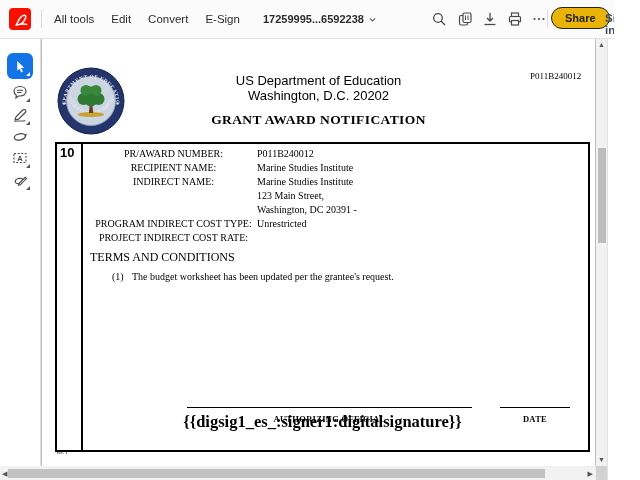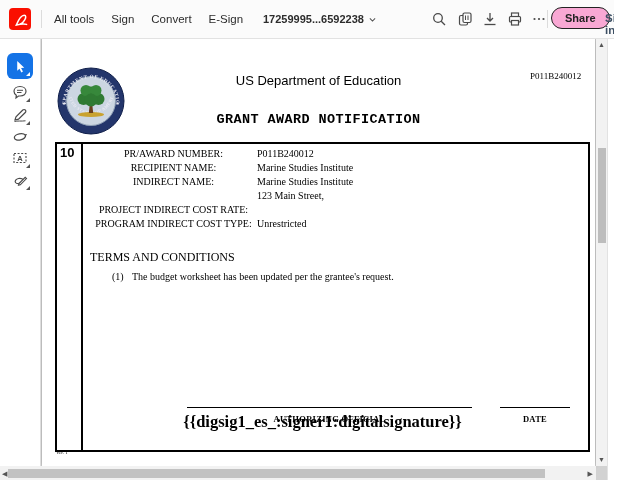--- a/index.html
+++ b/index.html
@@ -13,21 +13,21 @@
         background:#fa0f00;display:flex;align-items:center;justify-content:center;}
   .tb-div{position:absolute;top:10px;width:1px;height:18px;background:#dcdcdc;}
   .menu{position:absolute;left:54px;top:0;height:38px;display:flex;align-items:center;gap:17px;}
   .menu-item{font-size:11.5px;color:#2c2c2c;cursor:pointer;white-space:nowrap;}
   .title-group{position:absolute;left:263px;top:0;height:38px;display:flex;align-items:center;gap:4px;}
   .doc-title{font-size:11px;font-weight:700;color:#2c2c2c;}
   .icon-btn{position:absolute;top:7px;width:24px;height:24px;display:flex;align-items:center;
             justify-content:center;border-radius:4px;cursor:pointer;}
   .share-btn{position:absolute;left:551px;top:7px;height:22px;padding:0 13px;border:1.5px solid #222;
              border-radius:12px;display:flex;align-items:center;font-size:11px;font-weight:700;
-             color:#222;box-sizing:border-box;cursor:pointer;background:#f9a8d4;}
+             color:#222;box-sizing:border-box;cursor:pointer;background:#eab308;}
   .signin{position:absolute;left:605px;top:12px;font-size:11.5px;font-weight:700;color:#3d4f63;cursor:pointer;}
   
   .left-rail{position:absolute;left:0;top:38px;width:40px;height:428px;background:#fff;
              border-right:1px solid #dedede;z-index:20;}
   .tool-btn{position:absolute;left:7px;width:26px;height:26px;border-radius:6px;display:flex;
             align-items:center;justify-content:center;cursor:pointer;}
   .tool-btn.active{background:#1473e6;}
   .corner{position:absolute;right:3px;bottom:3px;width:0;height:0;
           border-left:4px solid transparent;border-bottom:4px solid #555;}
   .tool-btn.active .corner{border-bottom-color:#fff;}
@@ -81,21 +81,21 @@
     <div class="logo">
       <svg width="15" height="15" viewBox="0 0 16 16">
         <path d="M3.5 14 C6 8 9.5 3.5 12 3.5 C14 3.5 14 6 12.5 8.5 C10.5 11.8 6.8 13.9 3.5 14 Z
                  M3.5 14 C7 13 12 12.5 14.5 13.2" fill="none" stroke="#fff" stroke-width="1.6" stroke-linecap="round"></path>
       </svg>
     </div>
     <div class="tb-div" style="left:41px"></div>
 
     <div class="menu">
       <span class="menu-item">All tools</span>
-      <span class="menu-item">Sign</span>
+      <span class="menu-item">Edit</span>
       <span class="menu-item">Convert</span>
       <span class="menu-item">E-Sign</span>
     </div>
 
     <div class="title-group">
       <span class="doc-title">17259995...6592238</span>
       <span>
         <svg width="9" height="9" viewBox="0 0 12 12">
             <path d="M2.5 4.5 L6 8 L9.5 4.5" fill="none" stroke="#555" stroke-width="1.4"></path>
           </svg>
@@ -209,23 +209,24 @@
         <circle cx="26.5" cy="32" r="6" fill="#2f7a33"></circle>
         <circle cx="41.5" cy="32" r="6" fill="#2f7a33"></circle>
         <circle cx="29" cy="23.5" r="5.5" fill="#37883b"></circle>
         <circle cx="39" cy="23.5" r="5.5" fill="#37883b"></circle>
         <circle cx="34" cy="33" r="6.5" fill="#2f7a33"></circle>
       </svg>
     </div>
 
     <div class="hdr" style="font-family:'Liberation Sans',sans-serif">
       <div>US Department of Education</div>
+      <div>Washington, D.C. 20202</div>
     </div>
     <div class="corner-num">P011B240012</div>
-    <div class="gan-title" style="font-family:Liberation Mono, monospace">GRANT AWARD NOTIFICATION</div>
+    <div class="gan-title" style="font-family:Liberation Serif, serif">GRANT AWARD NOTIFICATION</div>
 
     <div class="gan-box">
       <div class="numcol">
         <div class="rownum" style="font-family:'Liberation Sans',sans-serif">10</div>
       </div>
 
       <div class="fields">
         <div class="frow">
             <span class="flabel">PR/AWARD NUMBER:</span>
             <span>P011B240012</span>
@@ -237,28 +238,29 @@
         <div class="frow">
             <span class="flabel">INDIRECT NAME:</span>
             <span>Marine Studies Institute</span>
           </div>
         <div class="frow">
             <span class="flabel"></span>
             <span>123 Main Street,</span>
           </div>
         <div class="frow">
             <span class="flabel"></span>
+            <span>Washington, DC 20391 -</span>
+          </div>
+        <div class="frow">
+            <span class="flabel">PROGRAM INDIRECT COST TYPE:</span>
+            <span>Unrestricted</span>
           </div>
         <div class="frow">
             <span class="flabel">PROJECT INDIRECT COST RATE:</span>
             <span></span>
-          </div>
-        <div class="frow">
-            <span class="flabel">PROGRAM INDIRECT COST TYPE:</span>
-            <span>Unrestricted</span>
           </div>
       </div>
 
       <div class="terms-h">TERMS AND CONDITIONS</div>
       <div class="term">
         <span class="term-num">(1)</span>
         <span>The budget worksheet has been updated per the grantee's request.</span>
       </div>
 
       <div class="digsig">{{digsig1_es_:signer1:digitalsignature}}</div>

